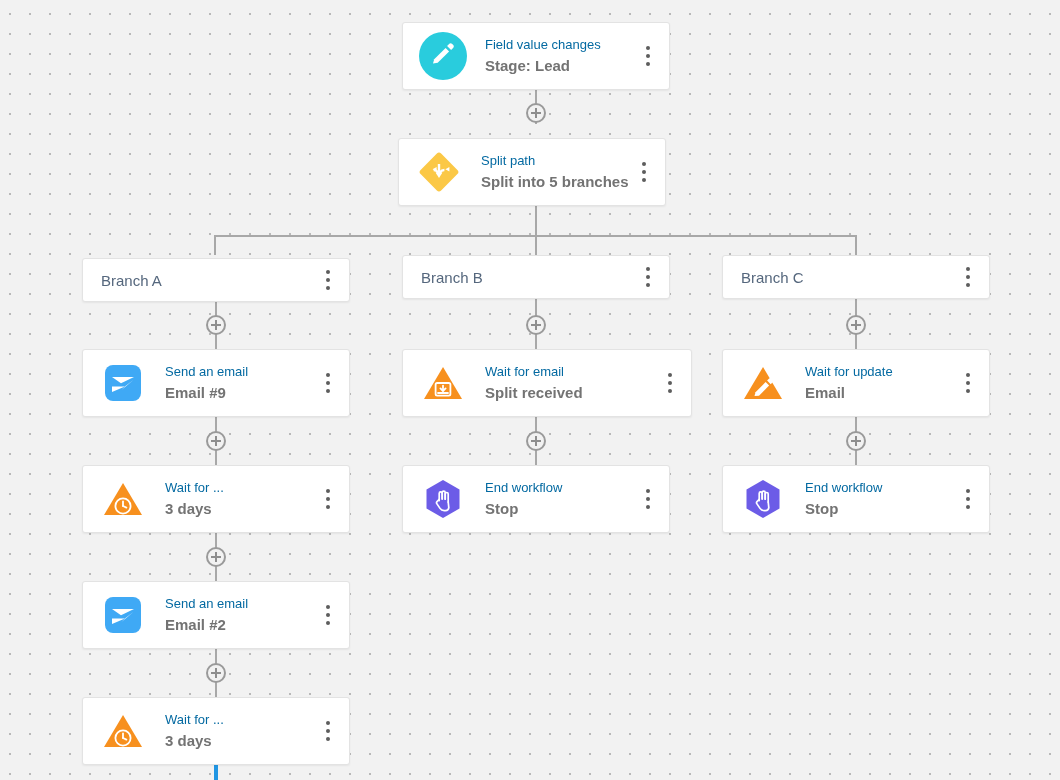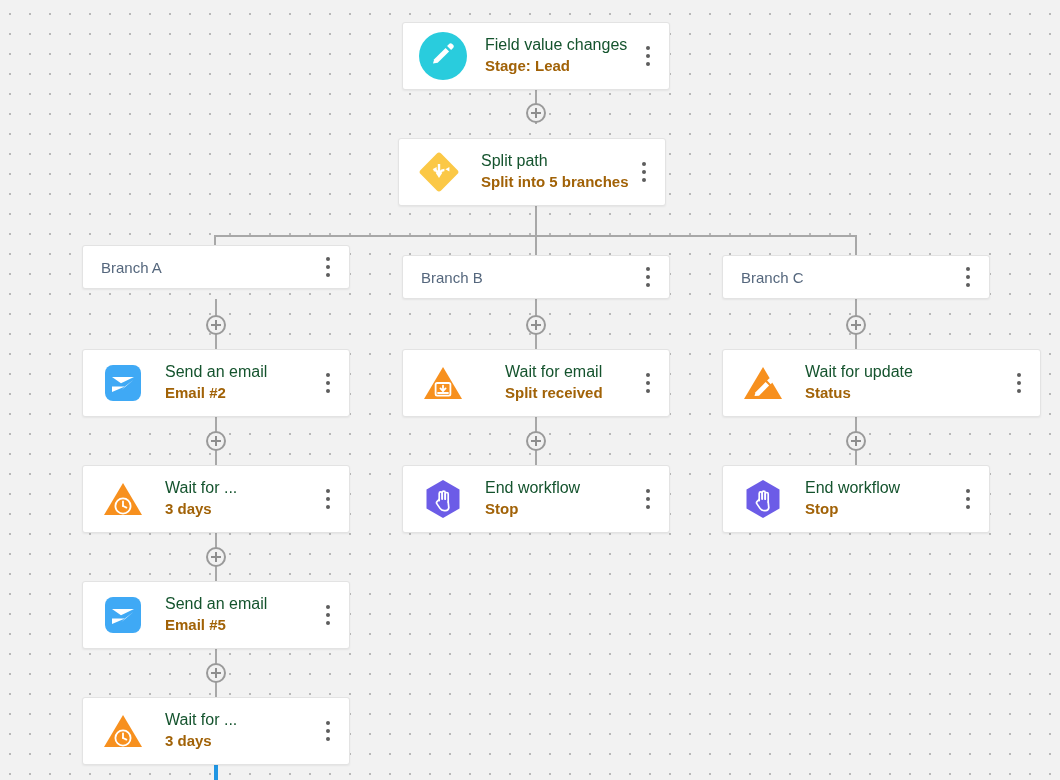--- a/index.html
+++ b/index.html
@@ -97,28 +97,28 @@
   }
   .card-text {
     margin-left: 18px;
     flex: 1 1 auto;
     min-width: 0;
     display: flex;
     flex-direction: column;
     justify-content: center;
   }
   .card-subtitle {
-    font-size: 16px;
-    color: #14532d;
+    font-size: 13px;
+    color: #0369a1;
     line-height: 17px;
     white-space: nowrap;
   }
   .card-title {
     font-size: 15px;
-    color: #a16207;
+    color: #737373;
     font-weight: bold;
     line-height: 20px;
     margin-top: 3px;
     white-space: nowrap;
   }
 
   
   .card.branch {
     align-items: center;
   }
@@ -234,21 +234,21 @@
       <div class="card-subtitle">Split path</div>
       <div class="card-title">Split into 5 branches</div>
     </div>
     <div class="kebab">
         <i></i>
         <i></i>
         <i></i>
       </div>
   </div>
 
-  <div class="card branch" style="left:82px; top:245px; width:268px; height:44px;">
+  <div class="card branch" style="left:82px; top:258px; width:268px; height:44px;">
     <div class="branch-label">Branch A</div>
     <div class="kebab">
         <i></i>
         <i></i>
         <i></i>
       </div>
   </div>
   <div class="card branch" style="left:722px; top:255px; width:268px; height:44px;">
     <div class="branch-label">Branch C</div>
     <div class="kebab">
@@ -272,21 +272,21 @@
         <rect x="6" y="6" width="36" height="36" rx="8" fill="#3fa9f5"></rect>
         <g fill="#ffffff">
           <path d="M13 18 L35 18 L22 24.2 Z"></path>
           <path d="M13 27.4 L26 27.4 L13 33 Z"></path>
           <path d="M26.5 27 L35 20.5 L22.5 31 Z"></path>
         </g>
       </svg>
     </div>
     <div class="card-text">
       <div class="card-subtitle">Send an email</div>
-      <div class="card-title">Email #2</div>
+      <div class="card-title">Email #9</div>
     </div>
     <div class="kebab">
         <i></i>
         <i></i>
         <i></i>
       </div>
   </div>
 
   <div class="card" style="left:82px; top:465px; width:268px; height:68px;">
     <div class="card-icon">
@@ -316,21 +316,21 @@
         <rect x="6" y="6" width="36" height="36" rx="8" fill="#3fa9f5"></rect>
         <g fill="#ffffff">
           <path d="M13 18 L35 18 L22 24.2 Z"></path>
           <path d="M13 27.4 L26 27.4 L13 33 Z"></path>
           <path d="M26.5 27 L35 20.5 L22.5 31 Z"></path>
         </g>
       </svg>
     </div>
     <div class="card-text">
       <div class="card-subtitle">Send an email</div>
-      <div class="card-title">Email #5</div>
+      <div class="card-title">Email #2</div>
     </div>
     <div class="kebab">
         <i></i>
         <i></i>
         <i></i>
       </div>
   </div>
 
   <div class="card" style="left:82px; top:697px; width:268px; height:68px;">
     <div class="card-icon">
@@ -347,21 +347,21 @@
       <div class="card-subtitle">Wait for ...</div>
       <div class="card-title">3 days</div>
     </div>
     <div class="kebab">
         <i></i>
         <i></i>
         <i></i>
       </div>
   </div>
 
-  <div class="card" style="left:402px; top:349px; width:268px; height:68px;gap:20px;">
+  <div class="card" style="left:402px; top:349px; width:290px; height:68px;">
     <div class="card-icon">
       <svg class="shape" viewBox="0 0 48 48">
         <path d="M24 8 L43 40 L5 40 Z" fill="#f7901e"></path>
         <g fill="none" stroke="#ffffff" stroke-width="1.8" stroke-linecap="round" stroke-linejoin="round">
           <rect x="16.6" y="24" width="14.8" height="12.6" rx="1.6"></rect>
           <line x1="24" y1="26.6" x2="24" y2="31.4"></line>
           <polyline points="21.4,29.4 24,32 26.6,29.4"></polyline>
           <line x1="19" y1="34" x2="29" y2="34"></line>
         </g>
       </svg>
@@ -393,33 +393,33 @@
       <div class="card-subtitle">End workflow</div>
       <div class="card-title">Stop</div>
     </div>
     <div class="kebab">
         <i></i>
         <i></i>
         <i></i>
       </div>
   </div>
 
-  <div class="card" style="left:722px; top:349px; width:319px; height:68px;">
+  <div class="card" style="left:722px; top:349px; width:268px; height:68px;">
     <div class="card-icon">
       <svg class="shape" viewBox="0 0 48 48">
         <path d="M24 8 L43 40 L5 40 Z" fill="#f7901e"></path>
         <g fill="#ffffff">
           <path d="M15.5 37 L16.5 33.2 L26.6 23.1 L30.1 26.6 L20 36.7 Z"></path>
           <path d="M28.1 21.6 L30.1 19.6 C30.8 18.9 31.8 18.9 32.5 19.6 L33.7 20.8 C34.4 21.5 34.4 22.5 33.7 23.2 L31.7 25.2 Z"></path>
         </g>
       </svg>
     </div>
     <div class="card-text">
       <div class="card-subtitle">Wait for update</div>
-      <div class="card-title">Status</div>
+      <div class="card-title">Email</div>
     </div>
     <div class="kebab">
         <i></i>
         <i></i>
         <i></i>
       </div>
   </div>
 
   <div class="card" style="left:722px; top:465px; width:268px; height:68px;">
     <div class="card-icon">

